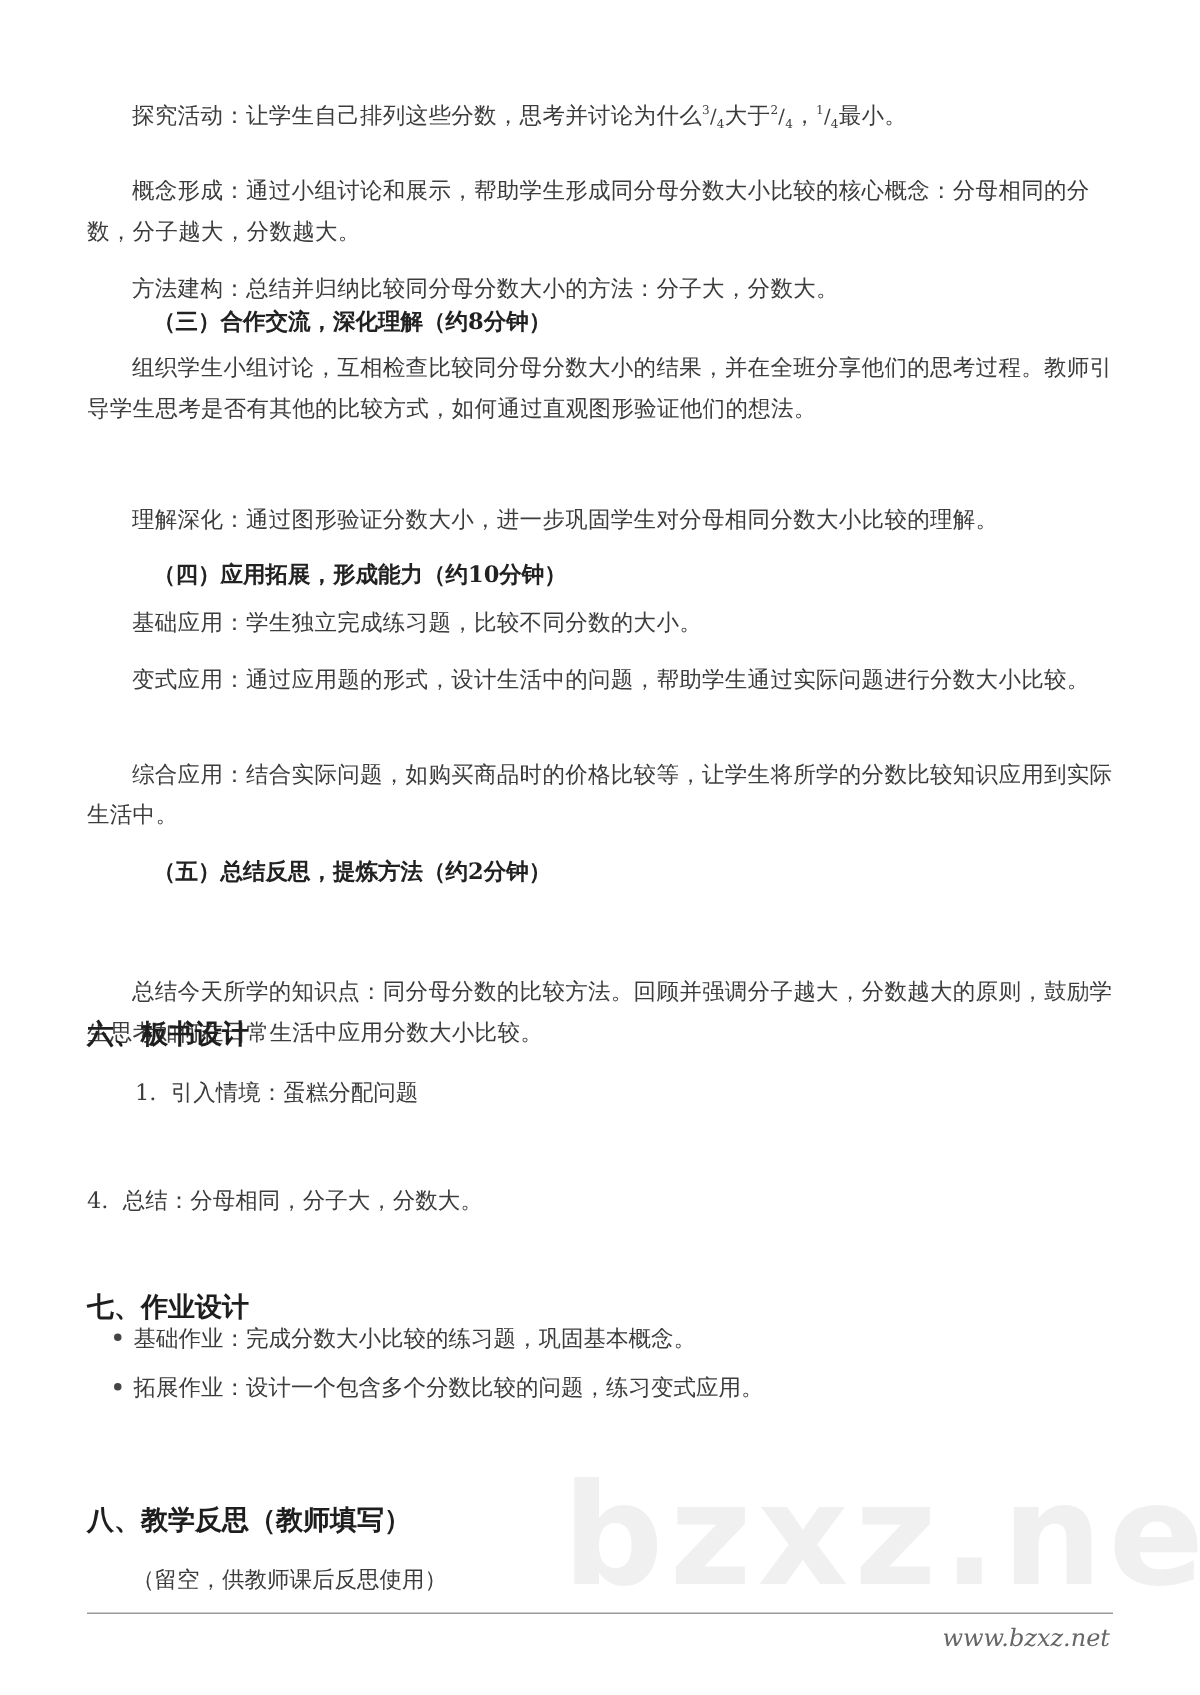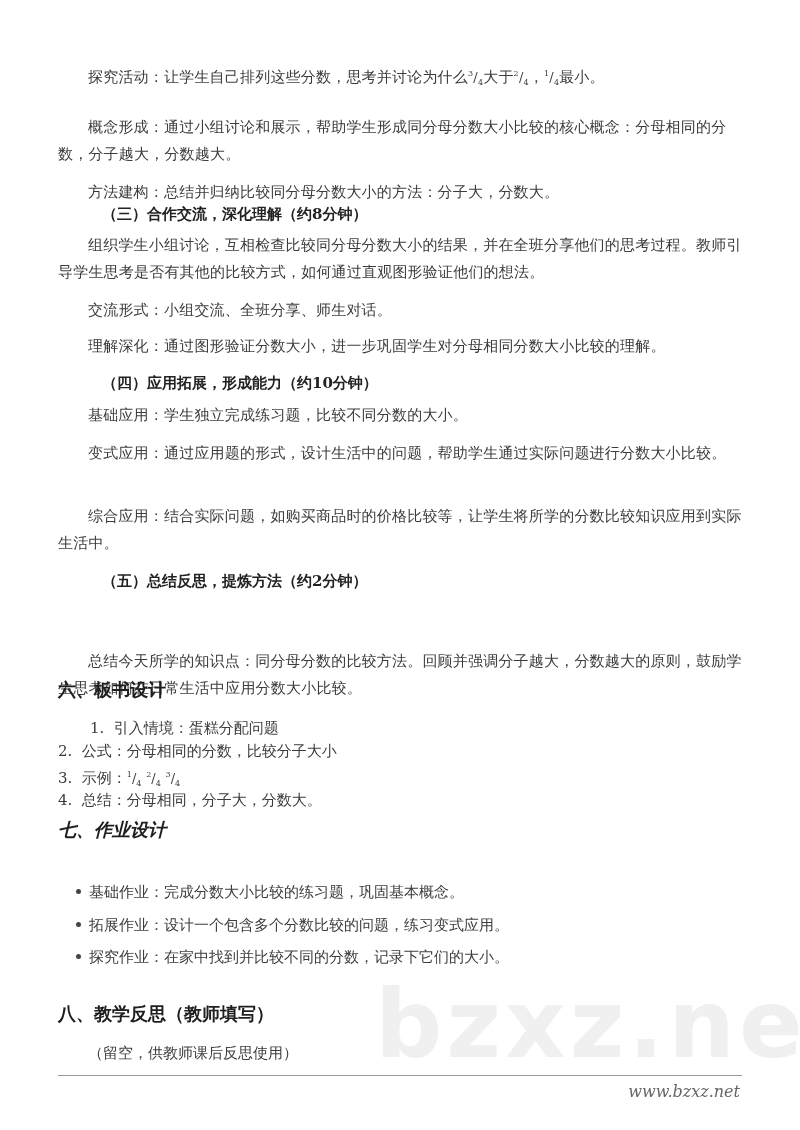--- a/index.html
+++ b/index.html
@@ -63,23 +63,20 @@
   </div>
 
   <div class="p" style="top:179px;">
     <span class="indent"></span><span>方法建构：总结并归纳比较同分母分数大小的方法：分子大，分数大。</span>
   </div>
 
   <div class="sub" style="top:203px;">（三）合作交流，深化理解（约8分钟）</div>
   <div class="p" style="top:232px;">
     <span class="indent"></span><span>组织学生小组讨论，互相检查比较同分母分数大小的结果，并在全班分享他们的思考过程。教师引导学生思考是否有其他的比较方式，如何通过直观图形验证他们的想法。</span>
   </div>
-  <div class="p" style="top:297px;">
-    <span class="indent"></span><span>交流形式：小组交流、全班分享、师生对话。</span>
-  </div>
   <div class="p" style="top:333px;">
     <span class="indent"></span><span>理解深化：通过图形验证分数大小，进一步巩固学生对分母相同分数大小比较的理解。</span>
   </div>
 
   <div class="sub" style="top:372px;">（四）应用拓展，形成能力（约10分钟）</div>
   <div class="p" style="top:440px;">
     <span class="indent"></span><span>变式应用：通过应用题的形式，设计生活中的问题，帮助学生通过实际问题进行分数大小比较。</span>
   </div>
   <div class="p" style="top:402px;">
     <span class="indent"></span><span>基础应用：学生独立完成练习题，比较不同分数的大小。</span>
@@ -90,39 +87,30 @@
 
   <div class="sub" style="top:570px;">（五）总结反思，提炼方法（约2分钟）</div>
   <div class="p" style="top:600px;margin-top:48px;">
     <span class="indent"></span><span>总结今天所学的知识点：同分母分数的比较方法。回顾并强调分子越大，分数越大的原则，鼓励学生思考如何在日常生活中应用分数大小比较。</span>
   </div>
 
   <div class="h2" style="top:678px;">六、板书设计</div>
   <div class="list-line" style="left:90px; top:717px;">
     <span>1.</span>&nbsp;&nbsp;<span>引入情境：蛋糕分配问题</span>
   </div>
-  <div class="list-line" style="left:58px; top:740px;">
-    <span>2.</span>&nbsp;&nbsp;<span>公式：分母相同的分数，比较分子大小</span>
-  </div>
-  <div class="list-line" style="left:58px; top:764px;">
-    <span>3.</span>&nbsp;&nbsp;<span>示例：</span><span class="frac"><sup>1</sup><span class="sl">/</span><sub>4</sub></span>&nbsp;<span class="frac"><sup>2</sup><span class="sl">/</span><sub>4</sub></span>&nbsp;<span class="frac"><sup>3</sup><span class="sl">/</span><sub>4</sub></span>
-  </div>
   <div class="list-line" style="left:58px; top:789px;">
     <span>4.</span>&nbsp;&nbsp;<span>总结：分母相同，分子大，分数大。</span>
   </div>
 
-  <div class="h2" style="top:818px;font-style:italic;">七、作业设计</div>
+  <div class="h2" style="top:860px;">七、作业设计</div>
   <div class="bullet" style="top:881px;">
     <span class="dot"></span><span>基础作业：完成分数大小比较的练习题，巩固基本概念。</span>
   </div>
   <div class="bullet" style="top:914px;">
     <span class="dot"></span><span>拓展作业：设计一个包含多个分数比较的问题，练习变式应用。</span>
-  </div>
-  <div class="bullet" style="top:946px;">
-    <span class="dot"></span><span>探究作业：在家中找到并比较不同的分数，记录下它们的大小。</span>
   </div>
 
   <div class="watermark">bzxz.net</div>
 
   <div class="h2" style="top:1002px;">八、教学反思（教师填写）</div>
   <div class="list-line" style="left:88px; top:1042px;">（留空，供教师课后反思使用）</div>
 
   <div class="rule"></div>
   <div class="footer-url">www.bzxz.net</div>
 </div>

